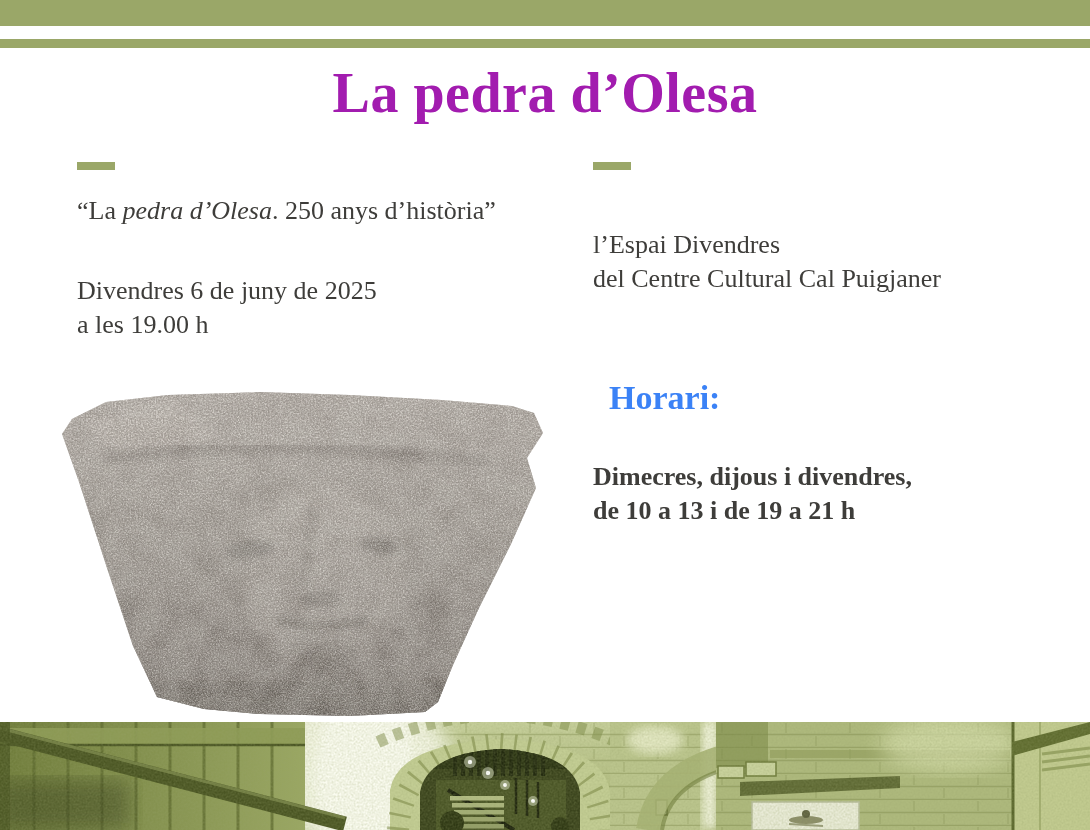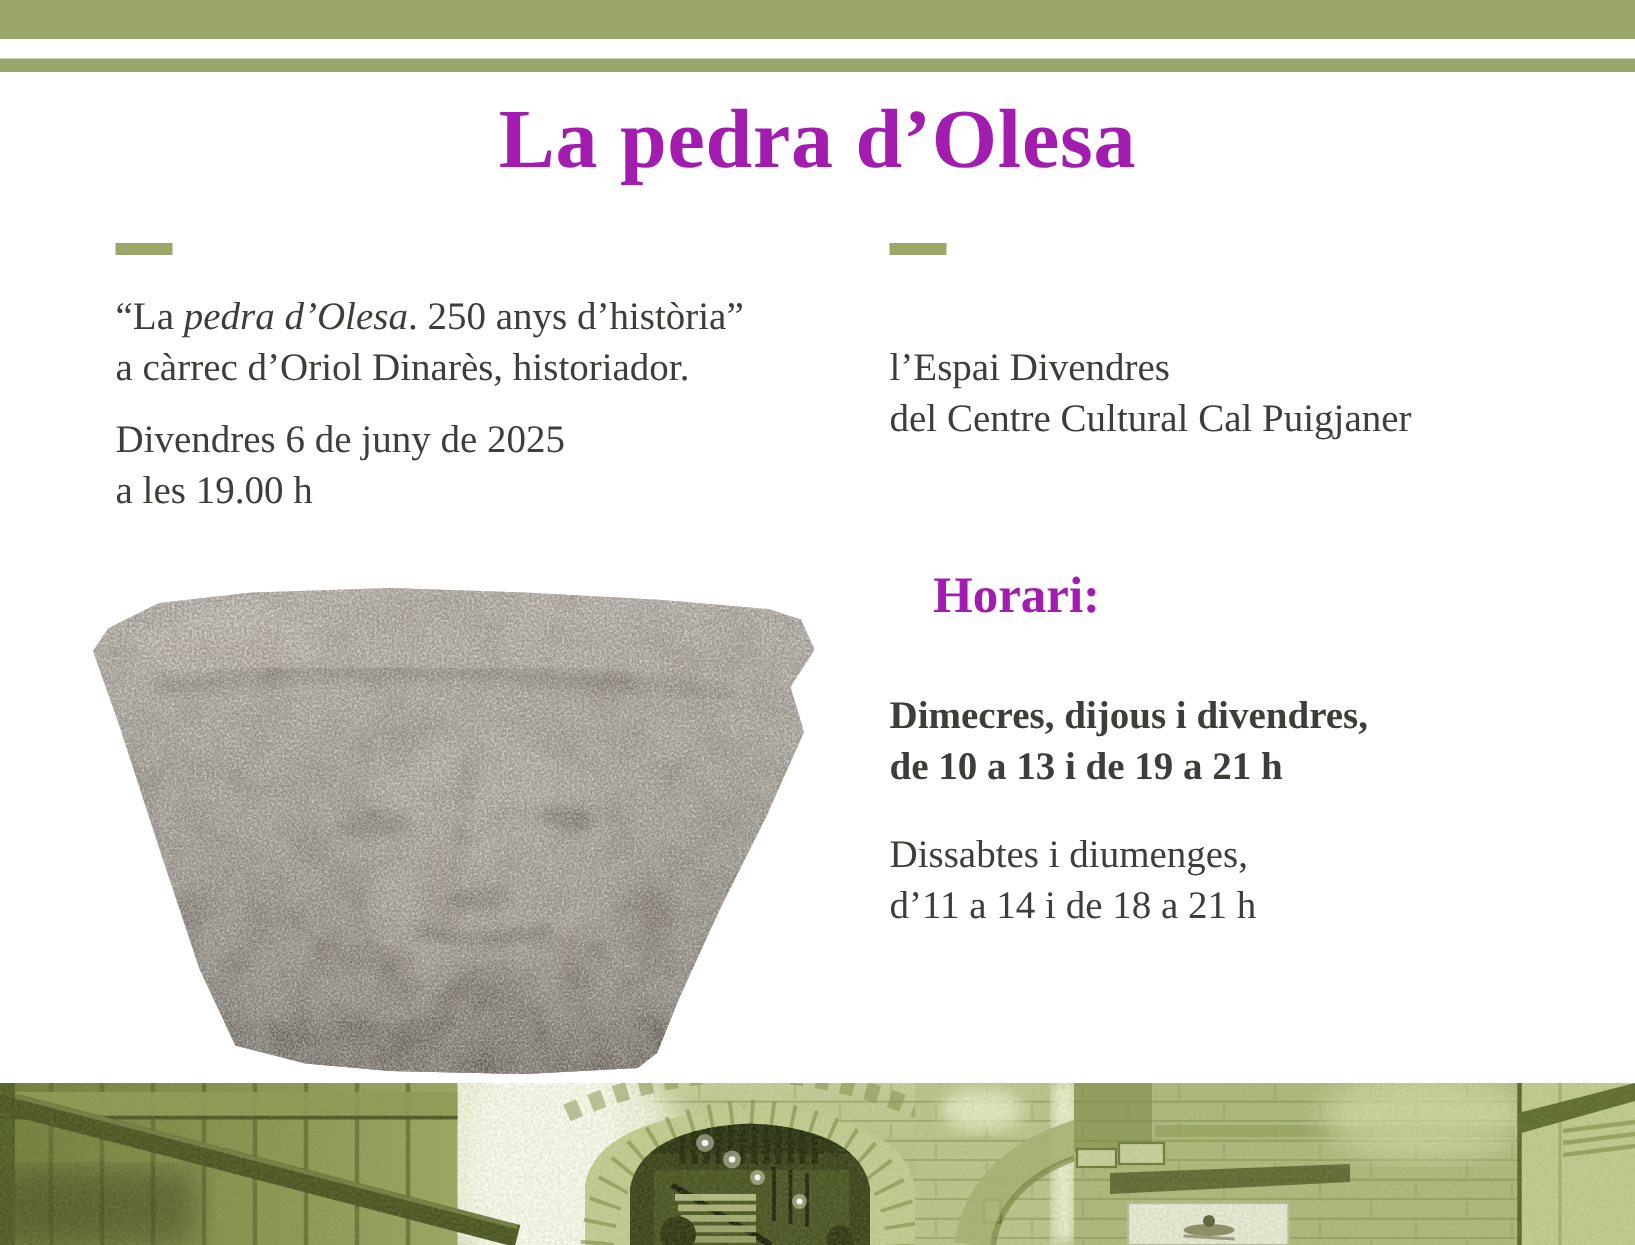--- a/index.html
+++ b/index.html
@@ -15,26 +15,26 @@
     position:absolute;top:62px;left:0;width:100%;margin:0;
     text-align:center;font-size:56px;line-height:62px;font-weight:700;
     color:#a21caf;letter-spacing:.5px;
   }
   .dash{position:absolute;top:162px;width:38px;height:8px;background:#9AA768;}
   .dash-left{left:77px;}
   .dash-right{left:593px;}
   .text-block{position:absolute;font-size:26px;line-height:34px;color:#3E3D3A;}
   .text-block p{margin:0;}
   #talk-block{left:77px;top:194px;width:505px;}
-  #talk-block .date-lines{margin-top:14px;}
+  #talk-block .date-lines{margin-top:46px;}
   .quote em{font-style:italic;}
   #location-block{left:593px;top:194px;width:490px;}
   .schedule-heading{
-    position:absolute;left:622px;top:378px;margin:0;
-    font-size:34px;line-height:40px;font-weight:700;color:#a21caf;
+    position:absolute;left:609px;top:378px;margin:0;
+    font-size:34px;line-height:40px;font-weight:700;color:#3b82f6;
   }
   #schedule-entry-1{left:593px;top:460px;width:490px;font-weight:bold;}
   #schedule-entry-2{left:593px;top:553px;width:490px;}
   .stone-wrap{position:absolute;left:50px;top:392px;width:500px;height:325px;}
   .venue-wrap{position:absolute;left:0;top:722px;width:1090px;height:108px;}
   svg{display:block;}
 </style>
 </head>
 <body>
 
@@ -43,21 +43,20 @@
   <div class="band band-thick"></div>
   <div class="band band-thin"></div>
 
   <h1 class="title">La pedra d’Olesa</h1>
 
   <div class="dash dash-left"></div>
   <div class="dash dash-right"></div>
 
   <div class="text-block" id="talk-block">
     <p class="quote"><span>“La </span><em>pedra d’Olesa</em><span>. 250 anys d’història”</span><br>
-      <span>a càrrec d’Oriol Dinarès, historiador.</span>
     </p>
     <p class="date-lines">
       <span>Divendres 6 de juny de 2025</span><br>
       <span>a les 19.00 h</span>
     </p>
   </div>
 
   <div class="text-block" id="location-block">
     <p>
       <br>
@@ -65,26 +64,20 @@
       <span>del Centre Cultural Cal Puigjaner</span>
     </p>
   </div>
 
   <h2 class="schedule-heading">Horari:</h2>
 
   <div class="text-block" id="schedule-entry-1">
     <p>
       <span>Dimecres, dijous i divendres,</span><br>
       <span>de 10 a 13 i de 19 a 21 h</span>
-    </p>
-  </div>
-  <div class="text-block" id="schedule-entry-2">
-    <p>
-      <span>Dissabtes i diumenges,</span><br>
-      <span>d’11 a 14 i de 18 a 21 h</span>
     </p>
   </div>
 
   <div class="stone-wrap">
     <svg width="500" height="325" viewBox="0 0 500 325">
       <defs>
         <clipPath id="stoneClip">
           <path d="M 12 42 L 22 27 L 56 10 L 118 3 L 210 0 L 300 3 L 392 8 L 462 14 L 484 21
                    L 493 41 L 477 66 L 486 96
                    L 461 152 L 429 216 L 403 273 L 388 310 L 375 320

